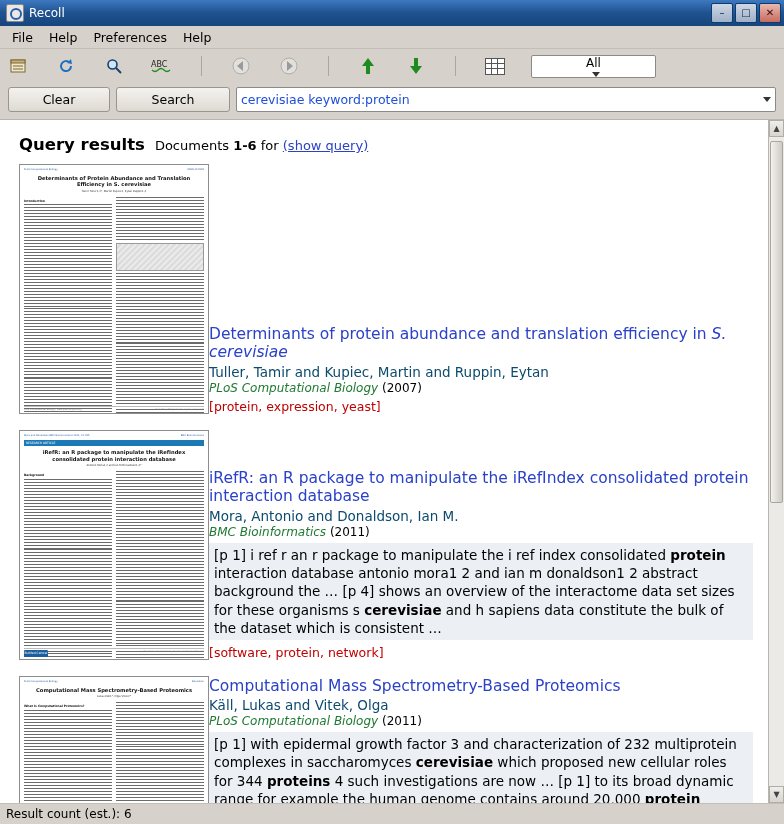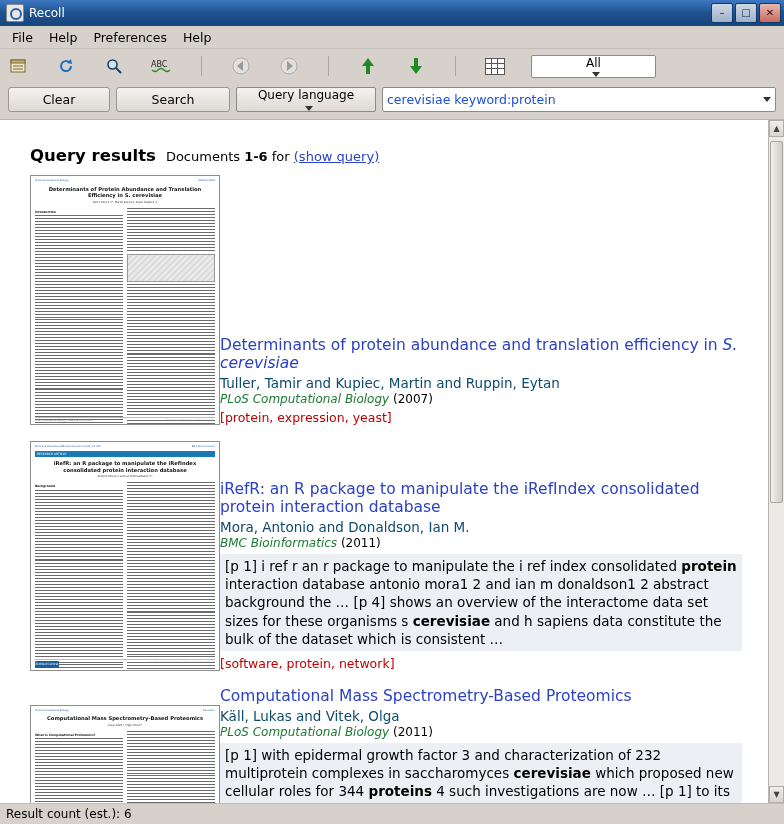--- a/index.html
+++ b/index.html
@@ -178,21 +178,21 @@
     background: #fff;
     margin: 0;
     position: relative;
     display: flex;
     overflow: hidden;
     border-top: 1px solid #b9b5ae;
   }
   .results {
     flex: 1 1 auto;
     overflow: hidden;
-    padding: 16px;
+    padding: 5px;
     position: relative;
   }
   .results-header {
     display: flex;
     align-items: baseline;
     gap: 10px;
     padding: 10px 12px 8px 14px;
     font-size: 13px;
   }
   .rh-title { font-size: 16.5px; font-weight: bold; color: #000; }
@@ -406,24 +406,20 @@
     </div>
     <div class="combo" id="filter-combo">
       <span class="cb-label">All</span>
       <span class="cb-arrow"></span>
     </div>
   </div>
 
   <div class="searchbar">
     <div class="btn" id="clear-button">Clear</div>
     <div class="btn" id="search-button">Search</div>
-    <div class="combo qlang">
-      <span class="cb-label">Query language</span>
-      <span class="cb-arrow"></span>
-    </div>
     <div class="search-input">
       <span>cerevisiae keyword:protein</span>
       <span class="si-arrow"></span>
     </div>
   </div>
 
   <div class="results-wrap">
     <div class="results">
 
       <div class="results-header">

